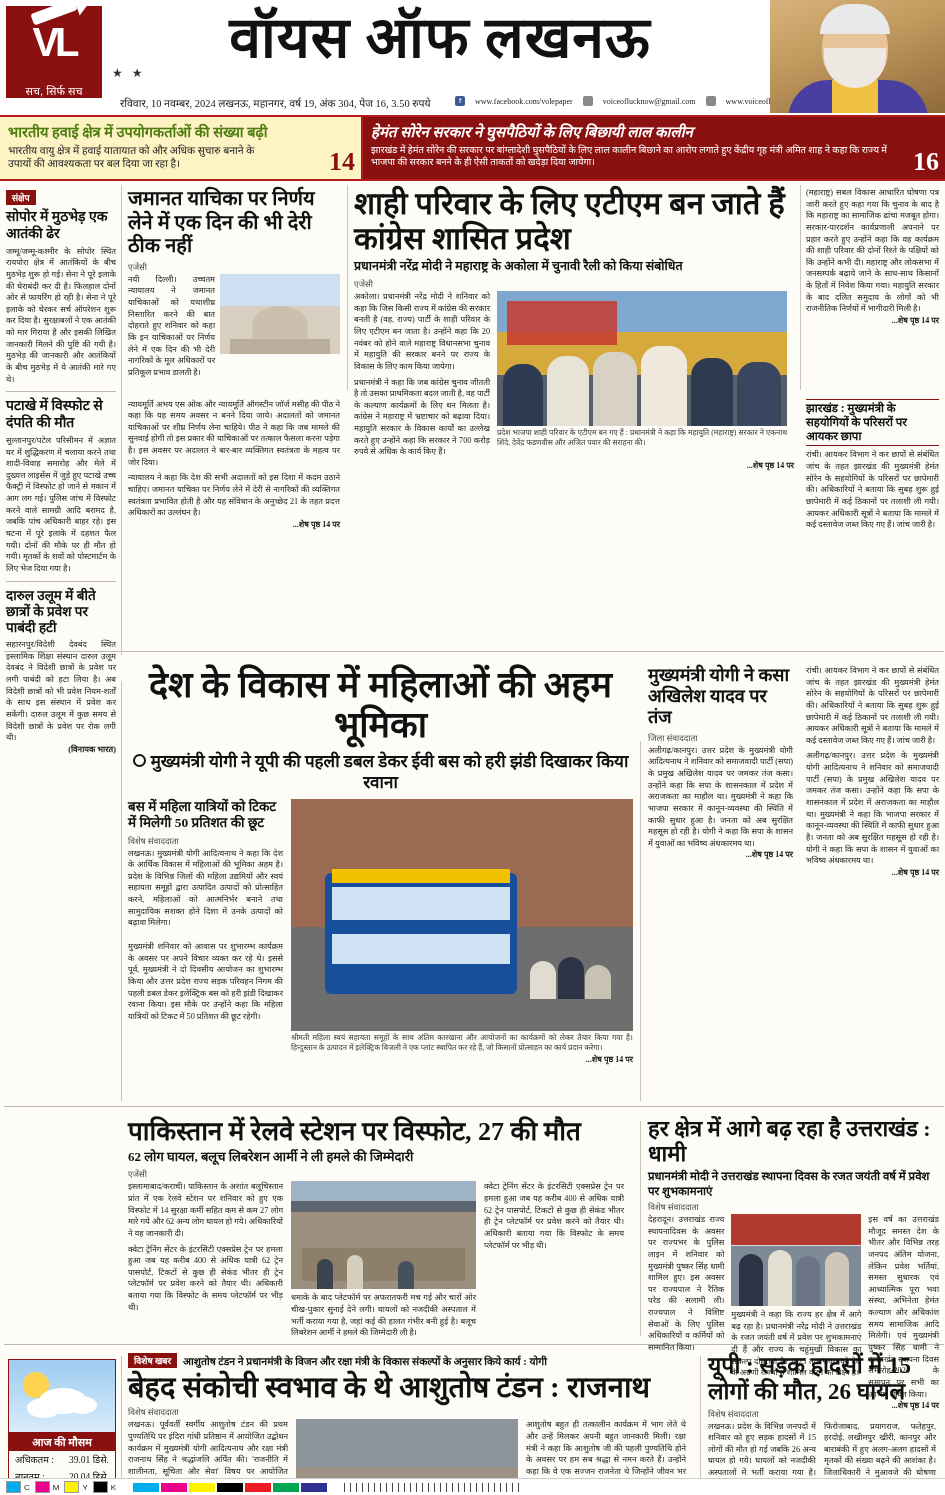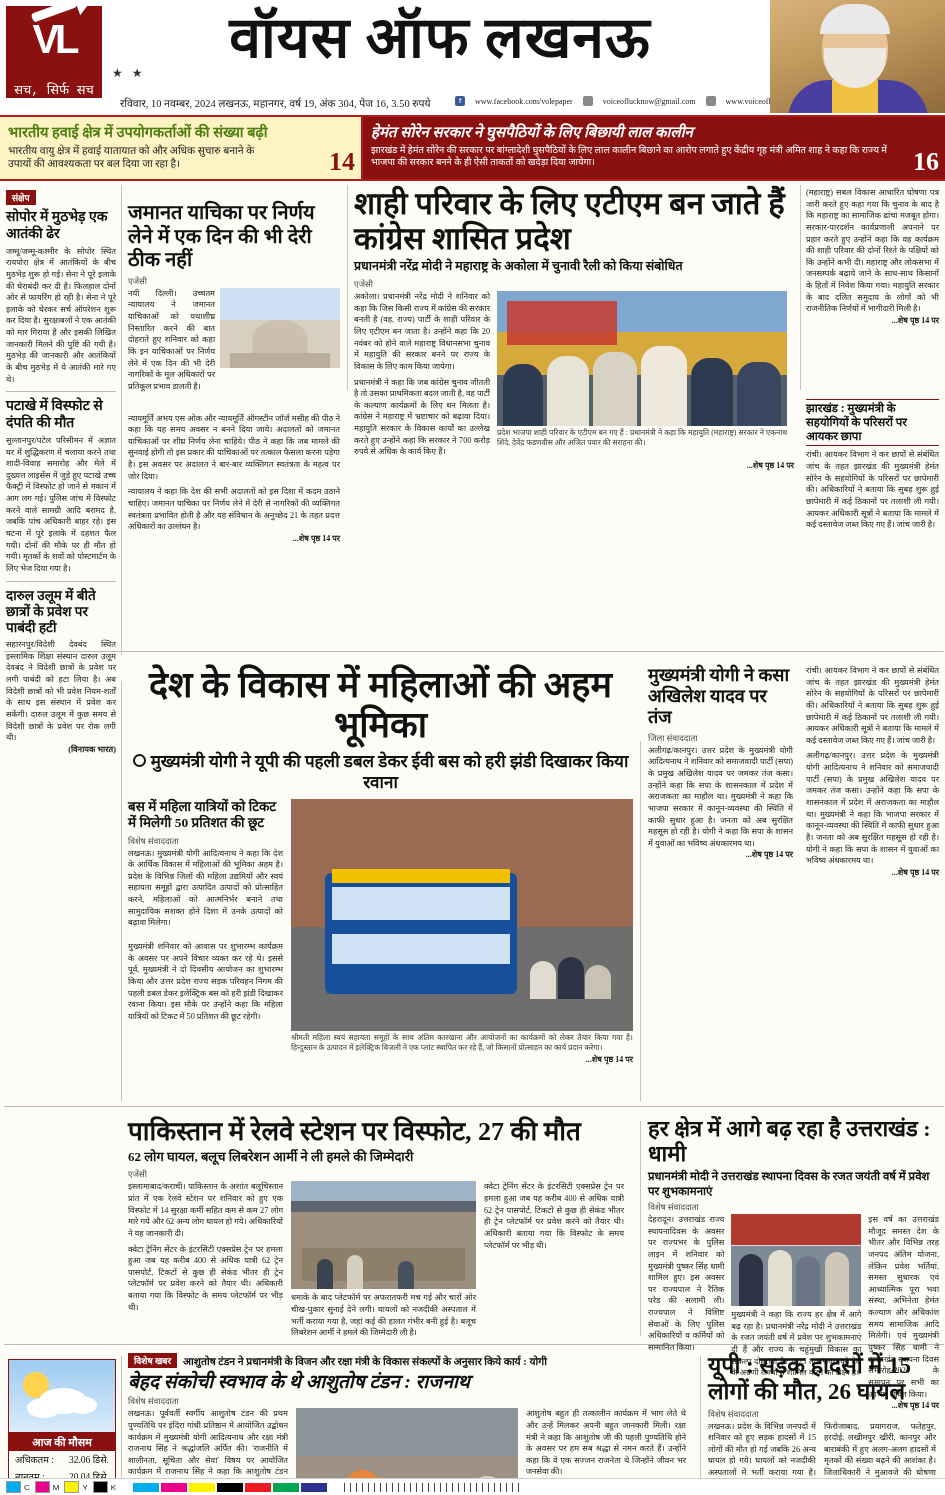--- a/index.html
+++ b/index.html
@@ -13,21 +13,21 @@
 
   
   .masthead{position:relative;height:115px;border-bottom:2px solid #b51b1b;background:#fff;}
   .logo-box{position:absolute;left:6px;top:6px;width:96px;height:92px;background:#8b1111;color:#fff;
     display:flex;flex-direction:column;align-items:center;justify-content:center;}
   .logo-mark{font-size:40px;font-weight:bold;letter-spacing:-4px;line-height:1;font-family:"Liberation Sans",sans-serif;}
   .logo-pen{width:46px;height:20px;background:#fff;border-radius:3px;position:relative;margin-bottom:4px;
     transform:rotate(-20deg);}
   .logo-pen:after{content:"";position:absolute;right:-12px;top:2px;border-left:12px solid #fff;
     border-top:8px solid transparent;border-bottom:8px solid transparent;}
-  .logo-tag{font-size:13px;margin-top:21px;font-family:Liberation Mono, monospace;}
+  .logo-tag{font-size:11px;margin-top:21px;font-family:Liberation Sans, sans-serif;}
   .title-wrap{position:absolute;left:110px;top:8px;width:660px;text-align:center;}
   .paper-title{font-size:57px;font-weight:bold;line-height:1.05;letter-spacing:1px;}
   .stars{position:absolute;left:112px;top:66px;font-size:12px;color:#333;letter-spacing:3px;}
   .issue-line{position:absolute;left:120px;top:96px;font-size:10.5px;color:#222;}
   .social-line{position:absolute;left:455px;top:96px;font-size:8px;color:#222;display:flex;gap:10px;align-items:center;}
   .fb-ic{display:inline-block;width:10px;height:10px;background:#3b5998;color:#fff;font-size:8px;
     text-align:center;line-height:10px;font-family:"Liberation Sans",sans-serif;border-radius:2px;}
   .mail-ic,.web-ic{display:inline-block;width:10px;height:10px;background:#888;border-radius:2px;}
   .portrait{position:absolute;right:0;top:0;width:175px;height:113px;
     background:linear-gradient(160deg,#d7b27a 0%,#c19a5f 40%,#8f6a3a 100%);overflow:hidden;}
@@ -183,21 +183,21 @@
 
       <div class="rule-h" style="position:relative;margin:6px 0;width:110px;"></div>
 
       <div>
         <h3 class="head" style="font-size:13.5px;">दारुल उलूम में बीते छात्रों के प्रवेश पर पाबंदी हटी</h3>
         <div class="txt" style="margin-top:3px;">सहारनपुर/विदेशी देवबंद स्थित इस्लामिक शिक्षा संस्थान दारुल उलूम देवबंद ने विदेशी छात्रों के प्रवेश पर लगी पाबंदी को हटा लिया है। अब विदेशी छात्रों को भी प्रवेश नियम-शर्तों के साथ इस संस्थान में प्रवेश कर सकेंगी। दारुल उलूम में कुछ समय से विदेशी छात्रों के प्रवेश पर रोक लगी थी।</div>
         <div class="txt" style="text-align:right;font-weight:bold;">(विनायक भारत)</div>
       </div>
     </div>
 
-    <div class="col" style="left:128px;top:20px;width:212px;">
+    <div class="col" style="left:128px;top:6px;width:212px;">
       <h2 class="head">जमानत याचिका पर निर्णय लेने में एक दिन की भी देरी ठीक नहीं</h2>
       <div class="byline">एजेंसी</div>
       <div class="photo ph-court" style="width:120px;height:80px;float:right;margin:0 0 3px 5px;">
         <div class="court-dome"></div>
           <div class="court-base"></div>
       </div>
       <div class="txt">नयी दिल्ली। उच्चतम न्यायालय ने जमानत याचिकाओं को यथाशीघ्र निस्तारित करने की बात दोहराते हुए शनिवार को कहा कि इन याचिकाओं पर निर्णय लेने में एक दिन की भी देरी नागरिकों के मूल अधिकारों पर प्रतिकूल प्रभाव डालती है।</div>
       <div class="txt" style="margin-top:20px;">न्यायमूर्ति अभय एस ओक और न्यायमूर्ति ऑगस्टीन जॉर्ज मसीह की पीठ ने कहा कि यह समय अवसर न बनने दिया जाये। अदालतों को जमानत याचिकाओं पर शीघ्र निर्णय लेना चाहिये। पीठ ने कहा कि जब मामले की सुनवाई होगी तो इस प्रकार की याचिकाओं पर तत्काल फैसला करना पड़ेगा है। इस अवसर पर अदालत ने बार-बार व्यक्तिगत स्वतंत्रता के महत्व पर जोर दिया।</div>
       <div class="txt" style="margin-top:4px;">न्यायालय ने कहा कि देश की सभी अदालतों को इस दिशा में कदम उठाने चाहिए। जमानत याचिका पर निर्णय लेने में देरी से नागरिकों की व्यक्तिगत स्वतंत्रता प्रभावित होती है और यह संविधान के अनुच्छेद 21 के तहत प्रदत्त अधिकारों का उल्लंघन है।</div>
       <div class="txt cont" style="text-align:right;">...शेष पृष्ठ 14 पर</div>
@@ -336,42 +336,42 @@
     <div class="col wx" style="left:8px;top:1178px;width:106px;">
       <div class="wx-img">
         <div class="sun"></div>
         <div class="cloud" style="left:30px;top:28px;width:48px;height:26px;"></div>
         <div class="cloud" style="left:18px;top:38px;width:34px;height:20px;"></div>
         <div class="cloud" style="left:58px;top:36px;width:30px;height:18px;"></div>
       </div>
       <div class="wx-head">आज की मौसम</div>
       <div class="wx-row">
         <span>अधिकतम :</span>
-        <span>32.06 डिसे.</span>
+        <span>39.01 डिसे.</span>
       </div>
       <div class="wx-row">
         <span>न्यूनतम :</span>
         <span>20.04 डिसे.</span>
       </div>
       <div class="wx-inner">भीतर पढ़ें</div>
     </div>
 
     <div class="col inside" style="left:8px;top:1300px;width:106px;">
       <ul style="margin:0;padding:0;">
         <li>एकतरफा वाली सरकार का काउंट डाउन शुरू (पृष्ठ-02)</li>
 
       </ul>
     </div>
 
     <div class="col" style="left:128px;top:1172px;width:565px;">
       <div style="display:flex;align-items:center;gap:6px;">
         <span class="sec-tag">विशेष खबर</span>
         <span style="font-size:10.5px;font-weight:bold;">आशुतोष टंडन ने प्रधानमंत्री के विजन और रक्षा मंत्री के विकास संकल्पों के अनुसार किये कार्य : योगी</span>
       </div>
-      <h1 class="head" style="font-size:19px;margin-top:3px;font-style:italic;">बेहद संकोची स्वभाव के थे आशुतोष टंडन : राजनाथ</h1>
+      <h1 class="head" style="font-size:29px;margin-top:3px;">बेहद संकोची स्वभाव के थे आशुतोष टंडन : राजनाथ</h1>
       <div class="byline">विशेष संवाददाता</div>
       <div style="display:flex;gap:8px;">
         <div style="width:160px;">
           <div class="txt">लखनऊ। पूर्ववर्ती स्वर्गीय आशुतोष टंडन की प्रथम पुण्यतिथि पर इंदिरा गांधी प्रतिष्ठान में आयोजित उद्बोधन कार्यक्रम में मुख्यमंत्री योगी आदित्यनाथ और रक्षा मंत्री राजनाथ सिंह ने श्रद्धांजलि अर्पित की। 'राजनीति में शालीनता, सूचिता और सेवा' विषय पर आयोजित कार्यक्रम में राजनाथ सिंह ने कहा कि आशुतोष टंडन बेहद संकोची स्वभाव के थे।</div>
 
         </div>
         <div style="width:222px;">
           <div class="photo ph-ashu" style="width:222px;height:158px;">
             <div style="position:absolute;left:0;top:0;width:100%;height:30%;background:#8d949c;"></div>
 

